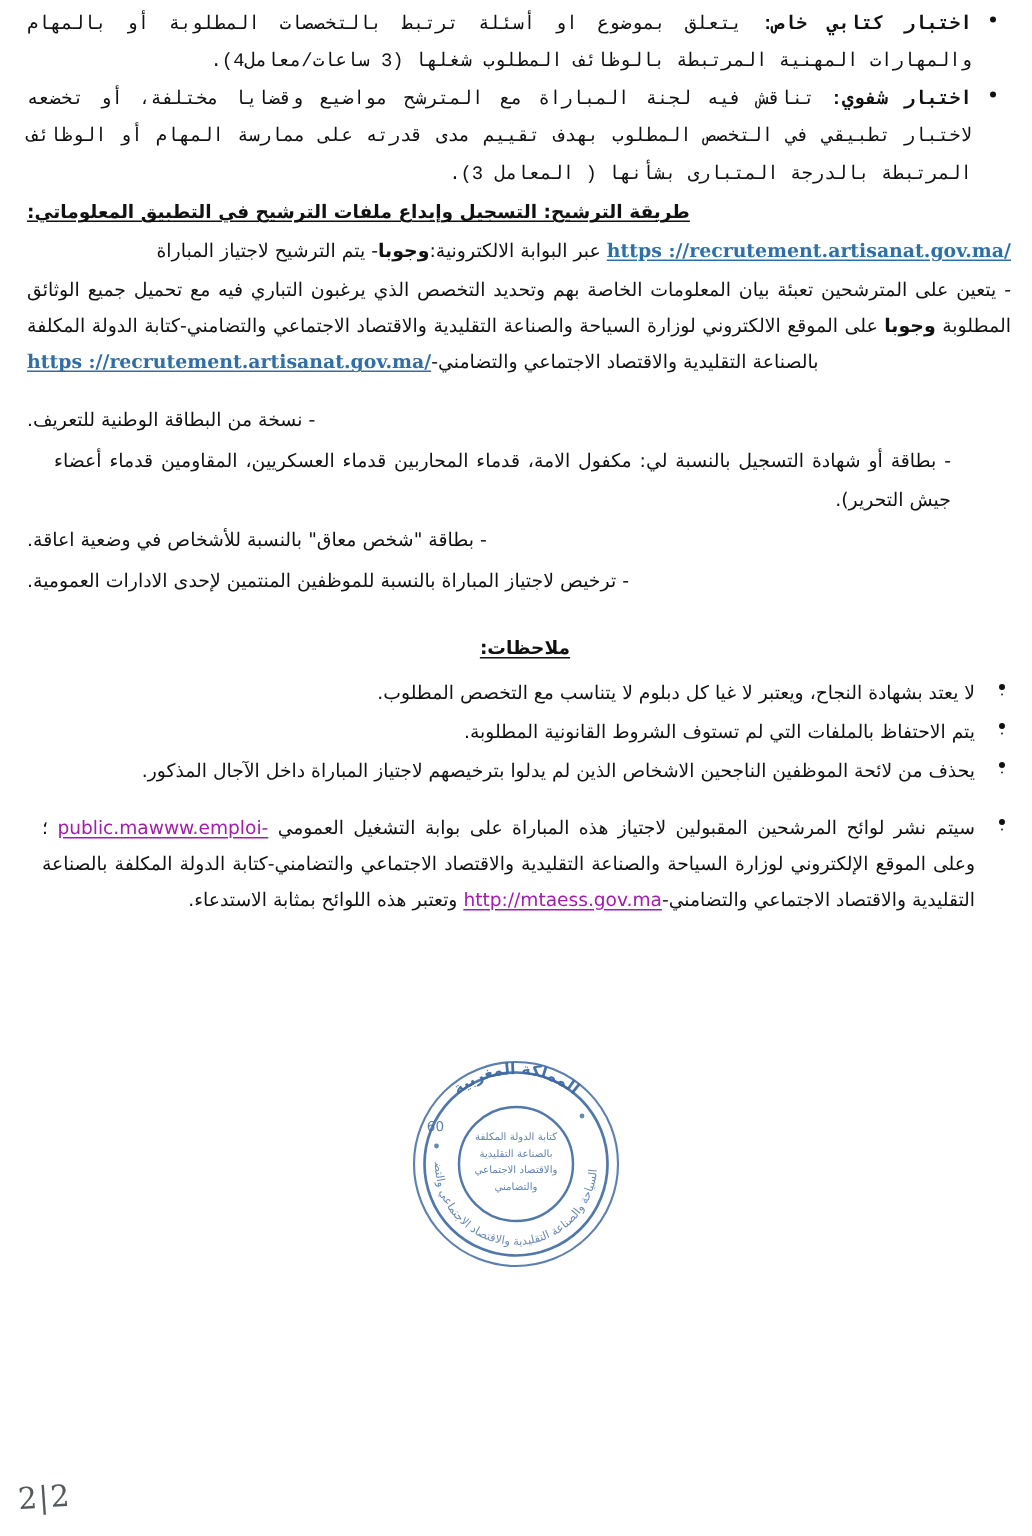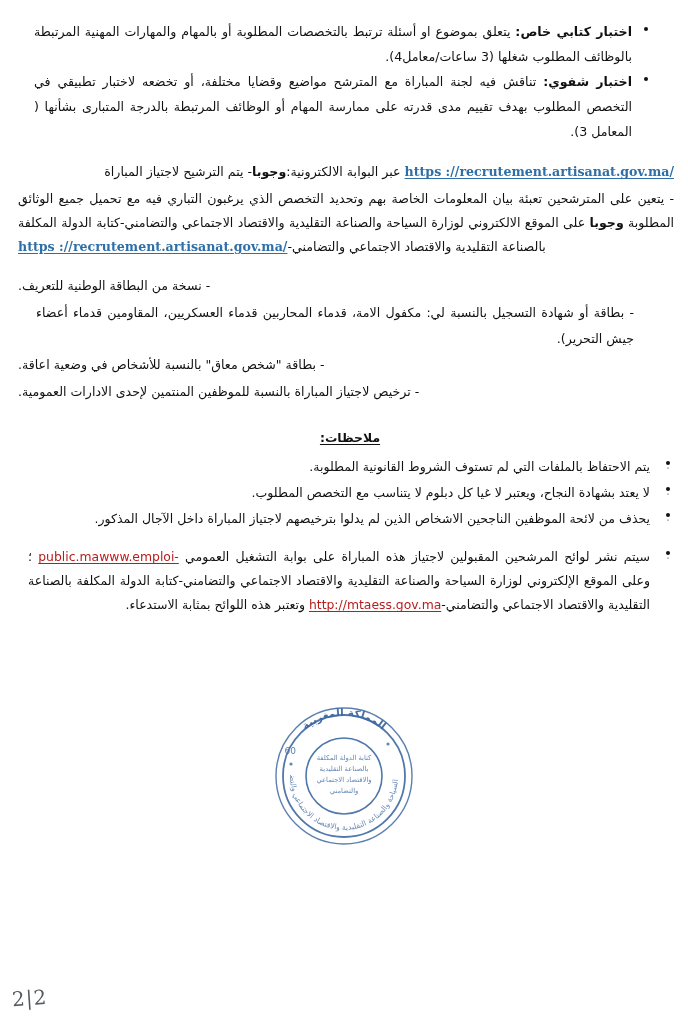--- a/index.html
+++ b/index.html
@@ -33,22 +33,23 @@
     line-height: 1.92;
     text-align: justify;
     text-align-last: right;
     margin: 0 0 2px 0;
   }
   .para.rightonly { text-align: right; text-align-last: right; }
 
   
   .exam-list {
     list-style: none;
-    margin: 16px;
+    margin: 0;
     padding: 0 26px 0 0;
+    font-family: Liberation Mono, monospace;
   }
   .exam-list li {
     position: relative;
     font-size: 12.6px;
     line-height: 1.96;
     text-align: justify;
     text-align-last: right;
     margin-bottom: 1px;
   }
   .exam-list li > .bul {
@@ -128,21 +129,21 @@
     font-weight: bold;
     text-decoration: underline;
     text-underline-offset: 2px;
     direction: ltr;
     unicode-bidi: embed;
     display: inline-block;
     font-family: "DejaVu Serif", "Liberation Serif", serif;
     font-size: 12.6px;
   }
   .lnk-plain {
-    color: #b91c1c;
+    color: #a21caf;
     text-decoration: underline;
     text-underline-offset: 2px;
     direction: ltr;
     unicode-bidi: embed;
     display: inline-block;
     font-family: "DejaVu Sans", "Liberation Sans", sans-serif;
     font-size: 12.4px;
   }
   .ltr { direction: ltr; unicode-bidi: embed; display: inline-block; }
 
@@ -184,42 +185,43 @@
 
     <ul class="exam-list">
       <li>
         <span class="bul"></span><span class="lead">اختبار كتابي خاص:</span><span> يتعلق بموضوع او أسئلة ترتبط بالتخصصات المطلوبة أو بالمهام والمهارات المهنية المرتبطة بالوظائف المطلوب شغلها (3 ساعات/معامل4).</span>
       </li>
       <li>
         <span class="bul"></span><span class="lead">اختبار شفوي:</span><span> تناقش فيه لجنة المباراة مع المترشح مواضيع وقضايا مختلفة، أو تخضعه لاختبار تطبيقي في التخصص المطلوب بهدف تقييم مدى قدرته على ممارسة المهام أو الوظائف المرتبطة بالدرجة المتبارى بشأنها ( المعامل 3).</span>
       </li>
     </ul>
 
+    <div class="heading left-ar" style="text-align:left;padding-left:0;margin-top:2px;">طريقة الترشيح: التسجيل وإيداع ملفات الترشيح في التطبيق المعلوماتي:</div>
 
     <p class="para rightonly" style="text-align:left;"><a class="lnk" href="#">https ://recrutement.artisanat.gov.ma/</a><span> عبر البوابة الالكترونية:</span><span class="bu">وجوبا</span><span>- يتم الترشيح لاجتياز المباراة </span></p>
 
     <p class="para" style="text-align-last:left;"><span>- يتعين على المترشحين تعبئة بيان المعلومات الخاصة بهم وتحديد التخصص الذي يرغبون التباري فيه مع تحميل جميع الوثائق المطلوبة </span><span class="bu">وجوبا</span><span> على الموقع الالكتروني لوزارة السياحة والصناعة التقليدية والاقتصاد الاجتماعي والتضامني-كتابة الدولة المكلفة بالصناعة التقليدية والاقتصاد الاجتماعي والتضامني-</span><a class="lnk" href="#">https ://recrutement.artisanat.gov.ma/</a></p>
 
 
 
     <ul class="doc-list">
       <li>- نسخة من البطاقة الوطنية للتعريف.</li>
       <li class="just">- بطاقة أو شهادة التسجيل بالنسبة لي: مكفول الامة، قدماء المحاربين قدماء العسكريين، المقاومين قدماء أعضاء جيش التحرير).</li>
       <li>- بطاقة "شخص معاق" بالنسبة للأشخاص في وضعية اعاقة.</li>
       <li>- ترخيص لاجتياز المباراة بالنسبة للموظفين المنتمين لإحدى الادارات العمومية.</li>
     </ul>
 
     <div class="heading notes-head">ملاحظات:</div>
 
     <ul class="notes-list">
       <li class="rt">
+        <span class="bul2"></span><span>لا يعتد بشهادة النجاح، ويعتبر لا غيا كل دبلوم لا يتناسب مع التخصص المطلوب.</span>
+      </li>
+      <li class="rt">
         <span class="bul2"></span><span>يتم الاحتفاظ بالملفات التي لم تستوف الشروط القانونية المطلوبة.</span>
-      </li>
-      <li class="rt">
-        <span class="bul2"></span><span>لا يعتد بشهادة النجاح، ويعتبر لا غيا كل دبلوم لا يتناسب مع التخصص المطلوب.</span>
       </li>
       <li>
         <span class="bul2"></span><span>يحذف من لائحة الموظفين الناجحين الاشخاص الذين لم يدلوا بترخيصهم لاجتياز المباراة داخل الآجال المذكور.</span>
       </li>
       <li class="last-note">
         <span class="bul2"></span><span>سيتم نشر لوائح المرشحين المقبولين لاجتياز هذه المباراة على بوابة التشغيل العمومي </span><a class="lnk-plain" href="#">www.emploi-</a><a class="lnk-plain" href="#">public.ma</a><span> ؛ وعلى الموقع الإلكتروني لوزارة السياحة والصناعة التقليدية والاقتصاد الاجتماعي والتضامني-كتابة الدولة المكلفة بالصناعة التقليدية والاقتصاد الاجتماعي والتضامني-</span><a class="lnk-plain" href="#">http://mtaess.gov.ma</a><span> وتعتبر هذه اللوائح بمثابة الاستدعاء.</span>
       </li>
     </ul>
 
   </div>

